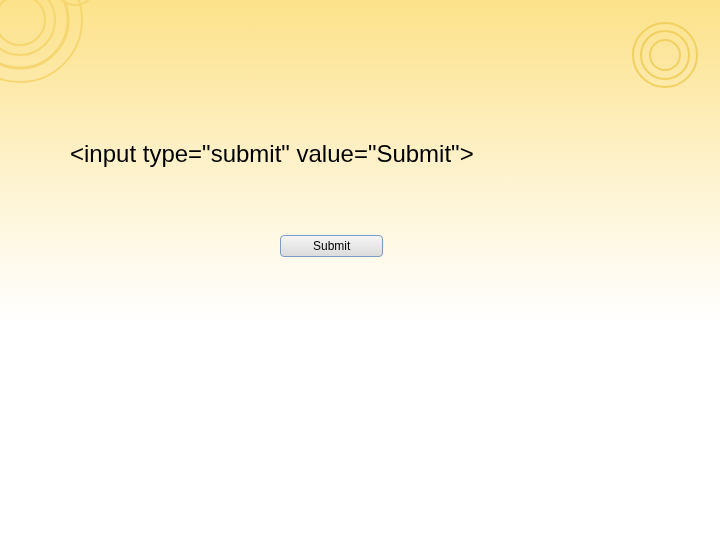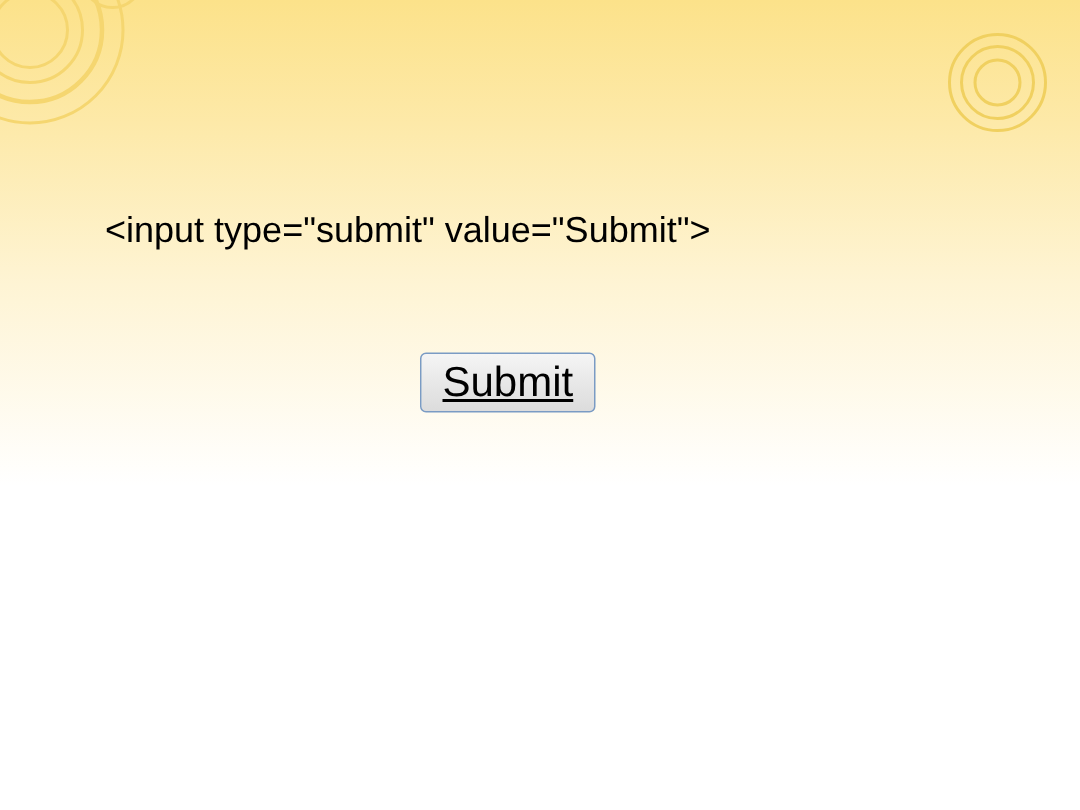--- a/index.html
+++ b/index.html
@@ -39,28 +39,27 @@
       color: #000000;
       font-family: Arial, sans-serif;
     }
     .submit-button-wrapper {
       position: absolute;
       top: 235px;
       left: 280px;
     }
     .submit-button {
       font-family: Arial, sans-serif;
-      font-size: 28px;
+      font-size: 12px;
       color: #000000;
       background: linear-gradient(to bottom, #f5f5f5 0%, #e8e8e8 50%, #dcdcdc 100%);
       border: 1px solid #7a9bc4;
       border-radius: 4px;
-      padding: 3px 14px;
+      padding: 3px 32px;
       cursor: pointer;
-      text-decoration: underline;
     }
   </style>
 </head>
 <body>
 
 <div class="corner-circles-left">
   <svg viewBox="0 0 140 140" width="140" height="140">
     <circle cx="50" cy="50" r="25" fill="none" stroke="#f5d670" stroke-width="2"></circle>
     <circle cx="50" cy="50" r="35" fill="none" stroke="#f5d670" stroke-width="2"></circle>
     <circle cx="50" cy="50" r="48" fill="none" stroke="#f5d670" stroke-width="3"></circle>

